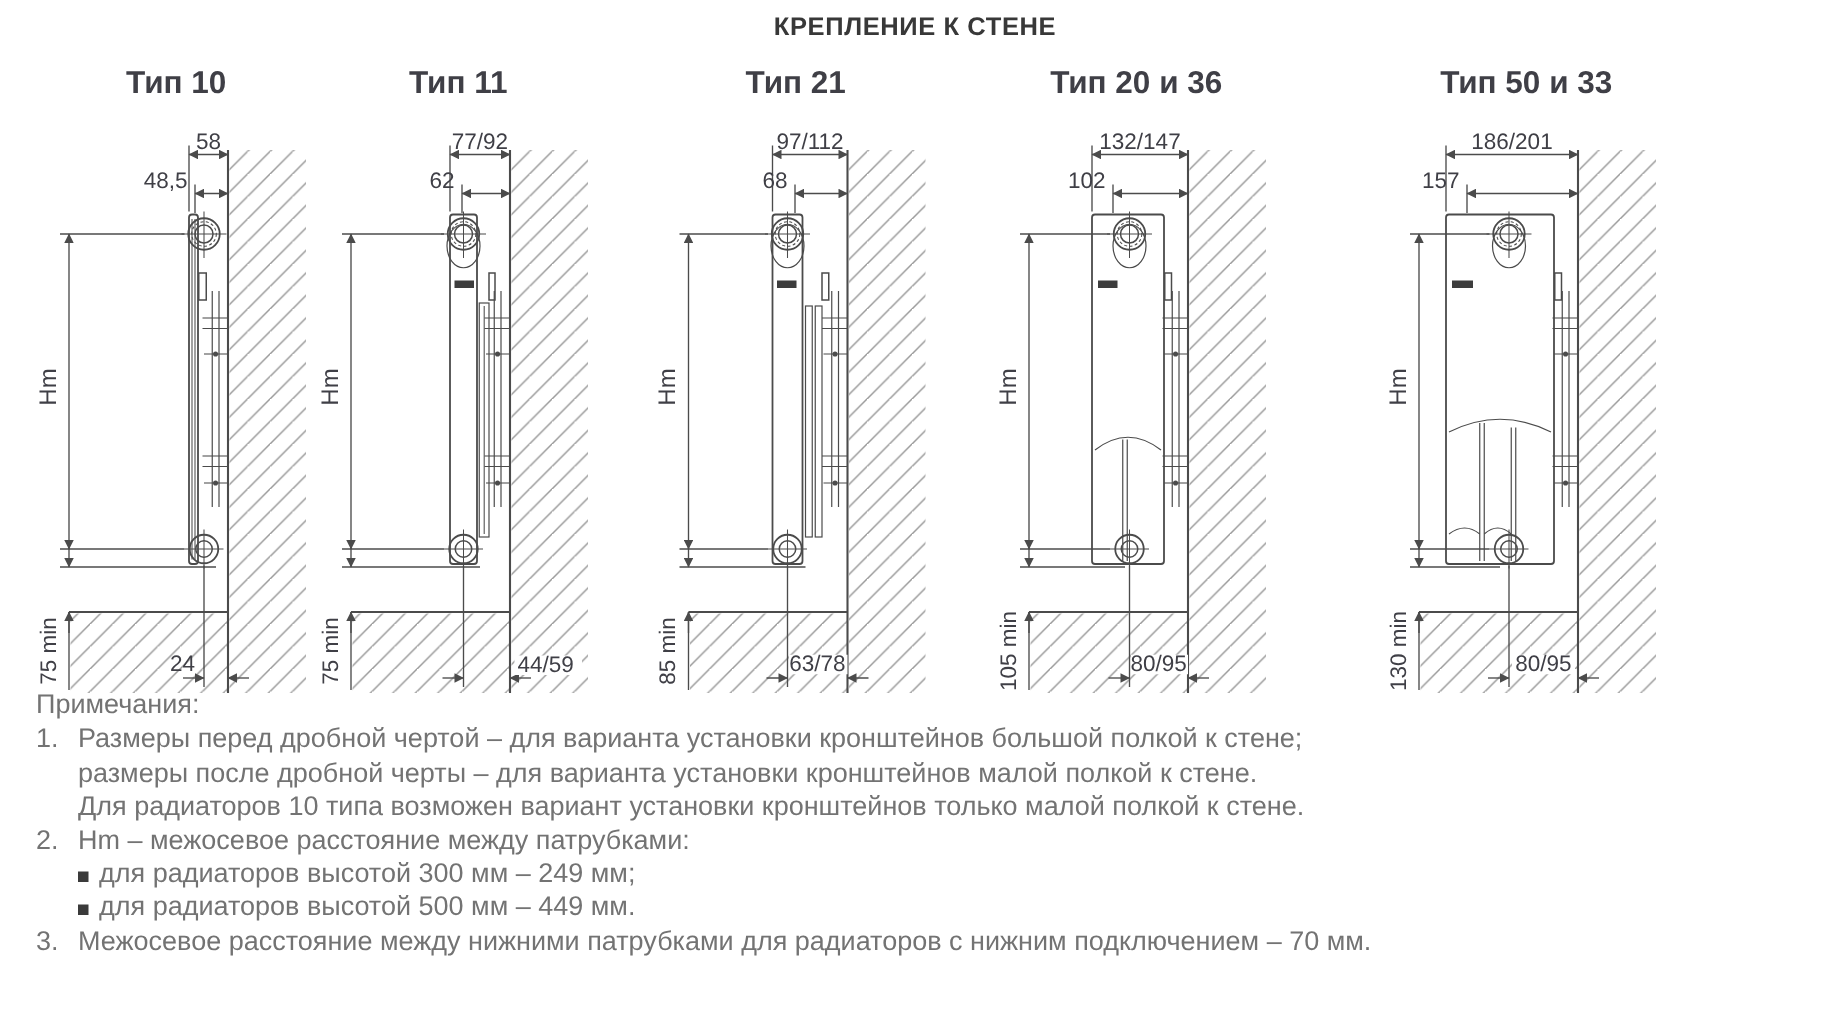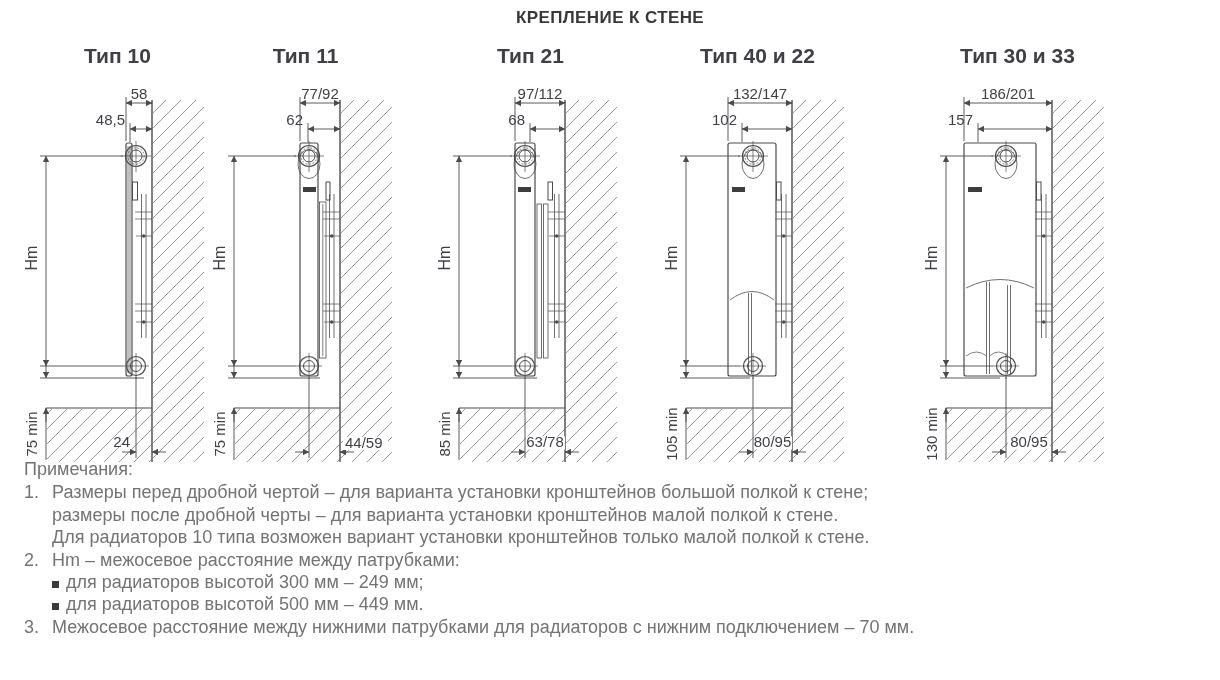--- a/index.html
+++ b/index.html
@@ -226,21 +226,21 @@
       <line x1="112" y1="291" x2="112" y2="372" class="dim"></line>
       <line x1="98" y1="366" x2="112" y2="366" class="dim" marker-end="url(#ar)"></line>
       <line x1="166" y1="366" x2="152" y2="366" class="dim" marker-end="url(#ar)"></line>
       <rect x="113" y="350.5" width="39" height="13" fill="#fff"></rect>
       <text x="132" y="361" text-anchor="middle" class="dt">63/78</text>
     </g>
   </svg>
 </div>
 
 <div class="col" style="left:640px">
-  <div class="dlabel">Тип 40 и 22</div>
+  <div class="dlabel">Тип 20 и 36</div>
   <svg width="222" height="380" viewBox="0 0 222 380">
     <g>
       <rect x="153" y="14" width="51" height="362" fill="url(#hatch)"></rect>
       <rect x="47" y="323" width="105" height="53" fill="url(#hatch)"></rect>
       <line x1="152" y1="14" x2="152" y2="376" class="s14"></line>
       <line x1="46" y1="322" x2="152" y2="322" class="s12"></line>
     </g>
     <g>
       <line x1="141.5" y1="108" x2="141.5" y2="252" class="s08"></line>
       <line x1="146" y1="108" x2="146" y2="252" class="s08"></line>
@@ -292,21 +292,21 @@
       <line x1="113" y1="291" x2="113" y2="372" class="dim"></line>
       <line x1="99" y1="366" x2="113" y2="366" class="dim" marker-end="url(#ar)"></line>
       <line x1="166" y1="366" x2="152" y2="366" class="dim" marker-end="url(#ar)"></line>
       <rect x="114" y="350.5" width="38" height="13" fill="#fff"></rect>
       <text x="132.5" y="361" text-anchor="middle" class="dt">80/95</text>
     </g>
   </svg>
 </div>
 
 <div class="col" style="left:900px">
-  <div class="dlabel">Тип 30 и 33</div>
+  <div class="dlabel">Тип 50 и 33</div>
   <svg width="222" height="380" viewBox="0 0 222 380">
     <g>
       <rect x="153" y="14" width="51" height="362" fill="url(#hatch)"></rect>
       <rect x="47" y="323" width="105" height="53" fill="url(#hatch)"></rect>
       <line x1="152" y1="14" x2="152" y2="376" class="s14"></line>
       <line x1="46" y1="322" x2="152" y2="322" class="s12"></line>
     </g>
     <g>
       <line x1="141.5" y1="108" x2="141.5" y2="252" class="s08"></line>
       <line x1="146" y1="108" x2="146" y2="252" class="s08"></line>

